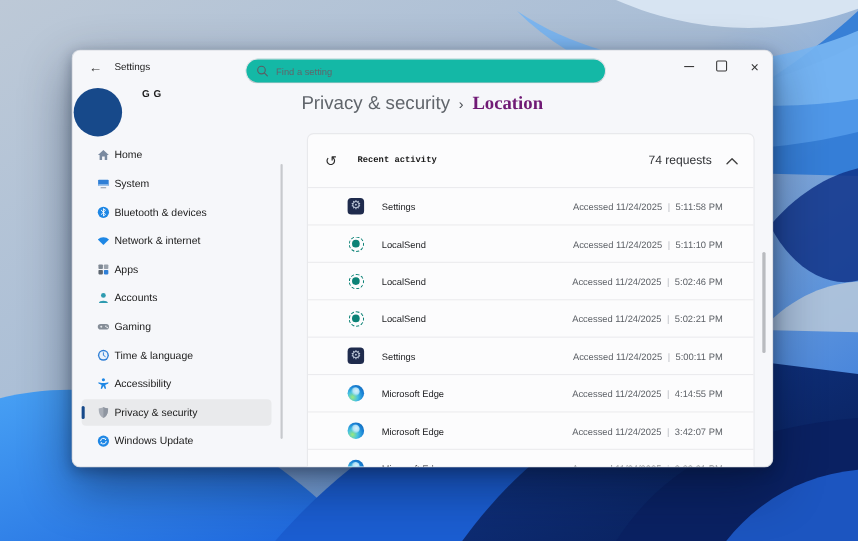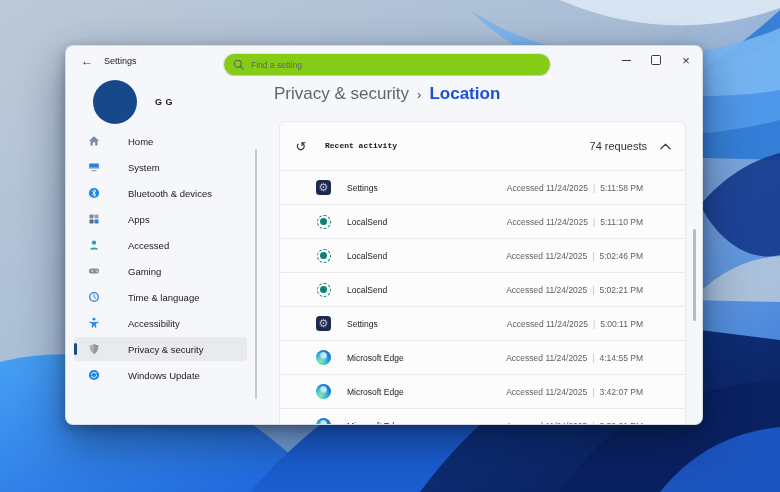--- a/index.html
+++ b/index.html
@@ -18,77 +18,77 @@
 
   
   .titlebar{position:absolute;left:0;top:0;right:0;height:30px;}
   .back-btn{position:absolute;left:10px;top:4px;width:22px;height:22px;display:flex;
     align-items:center;justify-content:center;border-radius:4px;cursor:pointer;}
   .back-arrow{font-size:12px;color:#333;}
   .app-title{position:absolute;left:38px;top:0;height:30px;display:flex;align-items:center;
     font-size:9px;color:#1b1b1b;}
   .search-wrap{position:absolute;left:157px;top:7px;width:328px;height:23px;}
   .search-wrap input{width:100%;height:100%;box-sizing:border-box;border-radius:12px;
-    border:1px solid #e2e3e7;border-bottom-color:#c7c8ce;background:#84cc16;
+    border:1px solid #e2e3e7;border-bottom-color:#c7c8ce;background:#14b8a6;
     padding:0 10px 0 27px;font-size:8.5px;color:#222;outline:none;
     font-family:"Liberation Sans",sans-serif;}
   .search-wrap input::placeholder{color:#61656b;}
   .search-ico{position:absolute;left:10px;top:6px;}
   .caption-btns{position:absolute;right:1px;top:0;height:28px;display:flex;}
   .cap{width:30px;height:28px;display:flex;align-items:center;justify-content:center;cursor:pointer;}
   .min-glyph{display:block;width:9px;height:1px;background:#3a3a3a;}
   .max-glyph{display:block;width:8px;height:8px;border:1px solid #3a3a3a;border-radius:1.5px;}
   .close-glyph{font-size:13px;color:#333;line-height:1;}
 
   .window-body{position:absolute;left:0;top:30px;right:0;bottom:0;}
 
   
   .sidebar{position:absolute;left:0;top:0;width:195px;bottom:0;}
-  .profile{position:absolute;left:27px;top:4px;display:flex;align-items:center;gap:18px;cursor:pointer;}
+  .profile{position:absolute;left:1px;top:4px;display:flex;gap:18px;cursor:pointer;}
   .avatar{width:44px;height:44px;border-radius:50%;background:#17498a;}
   .profile-name{font-size:9px;font-weight:bold;letter-spacing:.5px;color:#1b1b1b;}
   .nav{position:absolute;left:8px;right:14px;top:57px;bottom:0;overflow:hidden;}
   .nav-item{position:relative;height:24px;margin-bottom:2px;display:flex;align-items:center;
     border-radius:4px;cursor:pointer;}
   .nav-item:first-child{margin-top:-4px;}
   .nav-item.selected{background:#e9eaec;}
   .nav-accent{display:none;}
   .nav-item.selected .nav-accent{display:block;position:absolute;left:0;top:6px;width:3px;height:12px;
     border-radius:2px;background:#17498a;}
   .nav-ico{width:12px;height:12px;margin-left:14px;display:flex;align-items:center;justify-content:center;}
   .nav-ico svg{width:12px;height:12px;display:block;}
-  .nav-label{margin-left:28px;font-size:9.5px;color:#202020;white-space:nowrap;}
+  .nav-label{margin-left:4px;font-size:9.5px;color:#202020;white-space:nowrap;}
   .side-scrollbar{position:absolute;left:189px;top:73px;width:2px;height:250px;
     background:#c7c9cd;border-radius:2px;cursor:pointer;}
 
   
   .content{position:absolute;left:195px;top:0;right:0;bottom:0;}
   .breadcrumb{position:absolute;left:13px;top:8px;margin:0;font-size:17px;font-weight:normal;
     display:flex;align-items:center;gap:8px;white-space:nowrap;}
   .bc-parent{color:#60656b;cursor:pointer;}
   .bc-sep{color:#4a4e53;font-size:13px;margin-top:1px;}
-  .bc-current{color:#1d4ed8;font-weight:bold;}
+  .bc-current{color:#701a75;font-weight:bold;font-family:Liberation Serif, serif;}
 
   .card{position:absolute;left:18px;top:45px;width:407px;background:#fcfcfd;
     border:1px solid #e8e9ec;border-radius:6px;box-sizing:border-box;}
   .card-header{height:48px;display:flex;align-items:center;cursor:pointer;}
   .history-ico{width:16px;margin-left:13px;font-size:13px;color:#2b2b2b;text-align:center;}
   .card-head-text{margin-left:16px;font-family:Liberation Mono, monospace;}
   .card-title{font-size:8px;font-weight:bold;color:#191919;margin-bottom:2px;}
   .card-desc{font-size:7.5px;line-height:9.5px;color:#5f6368;width:294px;}
   .req-count{margin-left:auto;font-size:11px;color:#303236;white-space:nowrap;}
   .chev{margin-left:13px;margin-right:14px;flex:none;}
 
   .row{height:33px;display:flex;align-items:center;border-top:1px solid #ebebee;}
   .row-ico{width:15px;height:15px;margin-left:36px;display:flex;align-items:center;justify-content:center;}
   .row-app{margin-left:16px;font-size:8.5px;color:#202124;}
   .row-spacer{flex:1;}
   .row-date{font-size:8.5px;color:#5c6066;}
   .row-pipe{font-size:8.5px;color:#b9bcc2;margin:0 5px;}
-  .row-time{font-size:8.5px;color:#5c6066;margin-right:42px;}
+  .row-time{font-size:8.5px;color:#5c6066;margin-right:28px;}
 
   .content-scrollbar{position:absolute;right:6px;top:153px;width:3px;height:92px;
     background:#b9bbbf;border-radius:2px;cursor:pointer;}
 
   
   .ic-settings-tile{width:15px;height:15px;border-radius:3.5px;background:#1f2b4d;color:#b9c4d6;
     font-size:11px;line-height:15px;text-align:center;display:block;}
   .ic-localsend{width:12px;height:12px;border:1.4px dashed #0c8276;border-radius:50%;
     position:relative;display:block;}
   .ic-localsend::after{content:"";position:absolute;inset:2.1px;background:#0c8276;border-radius:50%;}
@@ -198,20 +198,29 @@
 
     <span class="nav-ico">
                 <svg viewBox="0 0 16 16">
                   <circle cx="8" cy="8" r="6.8" fill="#1e87e5"></circle>
                   <path d="M5.4 5.4 L10.6 10.5 L8.1 12.5 V3.5 L10.6 5.5 L5.4 10.6" fill="none" stroke="#fff" stroke-width="1.1" stroke-linejoin="round" stroke-linecap="round"></path>
                 </svg>
               </span>
     <span class="nav-label">Bluetooth &amp; devices</span>
   </div>
 
+  <div class="nav-item">
+
+    <span class="nav-ico">
+                <svg viewBox="0 0 16 16">
+                  <path d="M8 13 L1.2 6.4 A9.6 9.6 0 0 1 14.8 6.4 Z" fill="#1e87e5"></path>
+                </svg>
+              </span>
+    <span class="nav-label">Network &amp; internet</span>
+  </div>
 
 
   <div class="nav-item">
 
     <span class="nav-ico">
                 <svg viewBox="0 0 16 16">
                   <rect x="2" y="2" width="5.4" height="5.4" rx="1" fill="#7f8893"></rect>
                   <rect x="8.6" y="2" width="5.4" height="5.4" rx="1" fill="#99a1ab"></rect>
                   <rect x="2" y="8.6" width="5.4" height="5.4" rx="1" fill="#5d6670"></rect>
                   <rect x="8.6" y="8.6" width="5.4" height="5.4" rx="1" fill="#2f7fd6"></rect>
@@ -221,21 +230,21 @@
   </div>
 
   <div class="nav-item">
 
     <span class="nav-ico">
                 <svg viewBox="0 0 16 16">
                   <circle cx="8" cy="4.8" r="2.9" fill="#2e9bb0"></circle>
                   <path d="M2.6 14 C2.6 10.4 13.4 10.4 13.4 14 Z" fill="#2e9bb0"></path>
                 </svg>
               </span>
-    <span class="nav-label">Accessed</span>
+    <span class="nav-label">Accounts</span>
   </div>
 
   <div class="nav-item">
 
     <span class="nav-ico">
                 <svg viewBox="0 0 16 16">
                   <rect x="1.2" y="4.6" width="13.6" height="6.8" rx="3.4" fill="#858d97"></rect>
                   <path d="M4.2 8 h2.4 M5.4 6.8 v2.4" stroke="#f2f4f6" stroke-width="1"></path>
                   <circle cx="11" cy="7.4" r="0.9" fill="#f2f4f6"></circle>
                   <circle cx="12.6" cy="9" r="0.9" fill="#f2f4f6"></circle>

